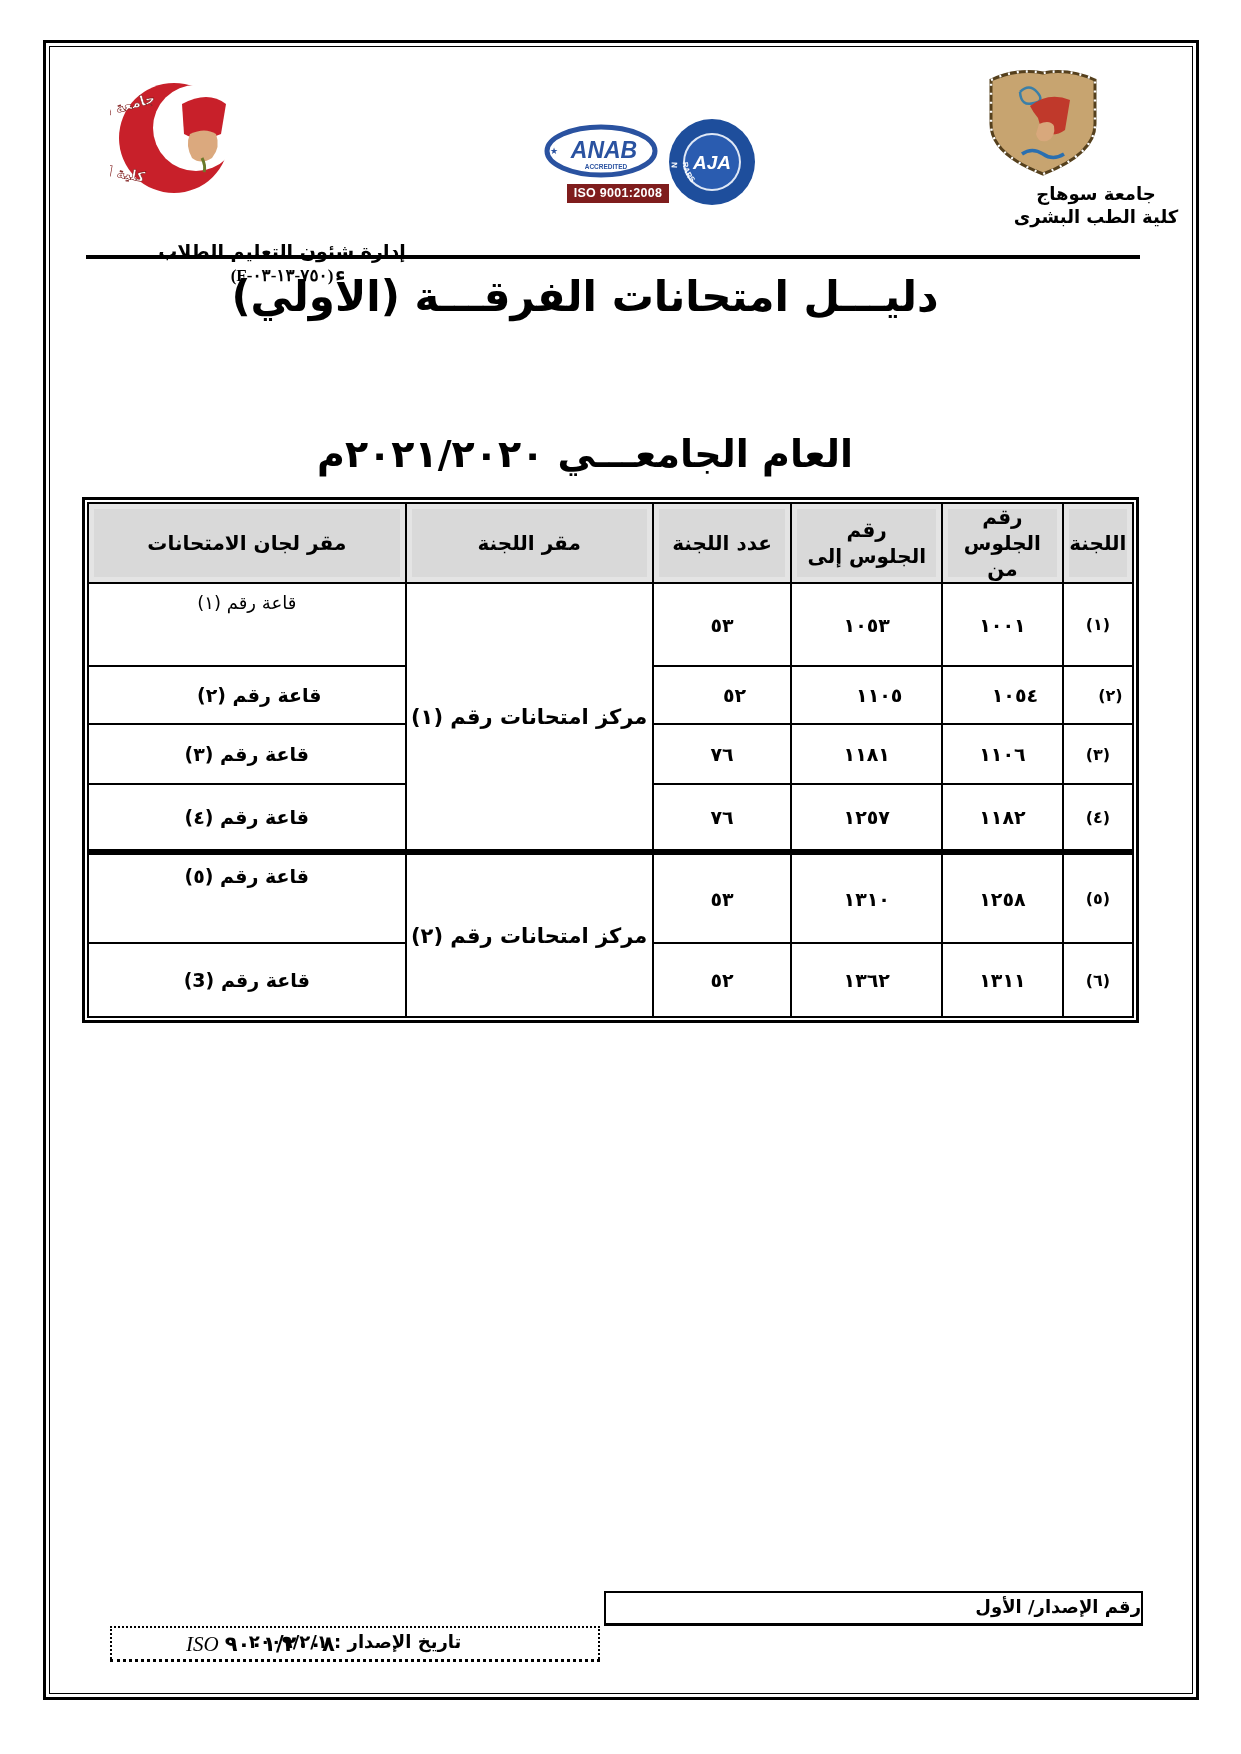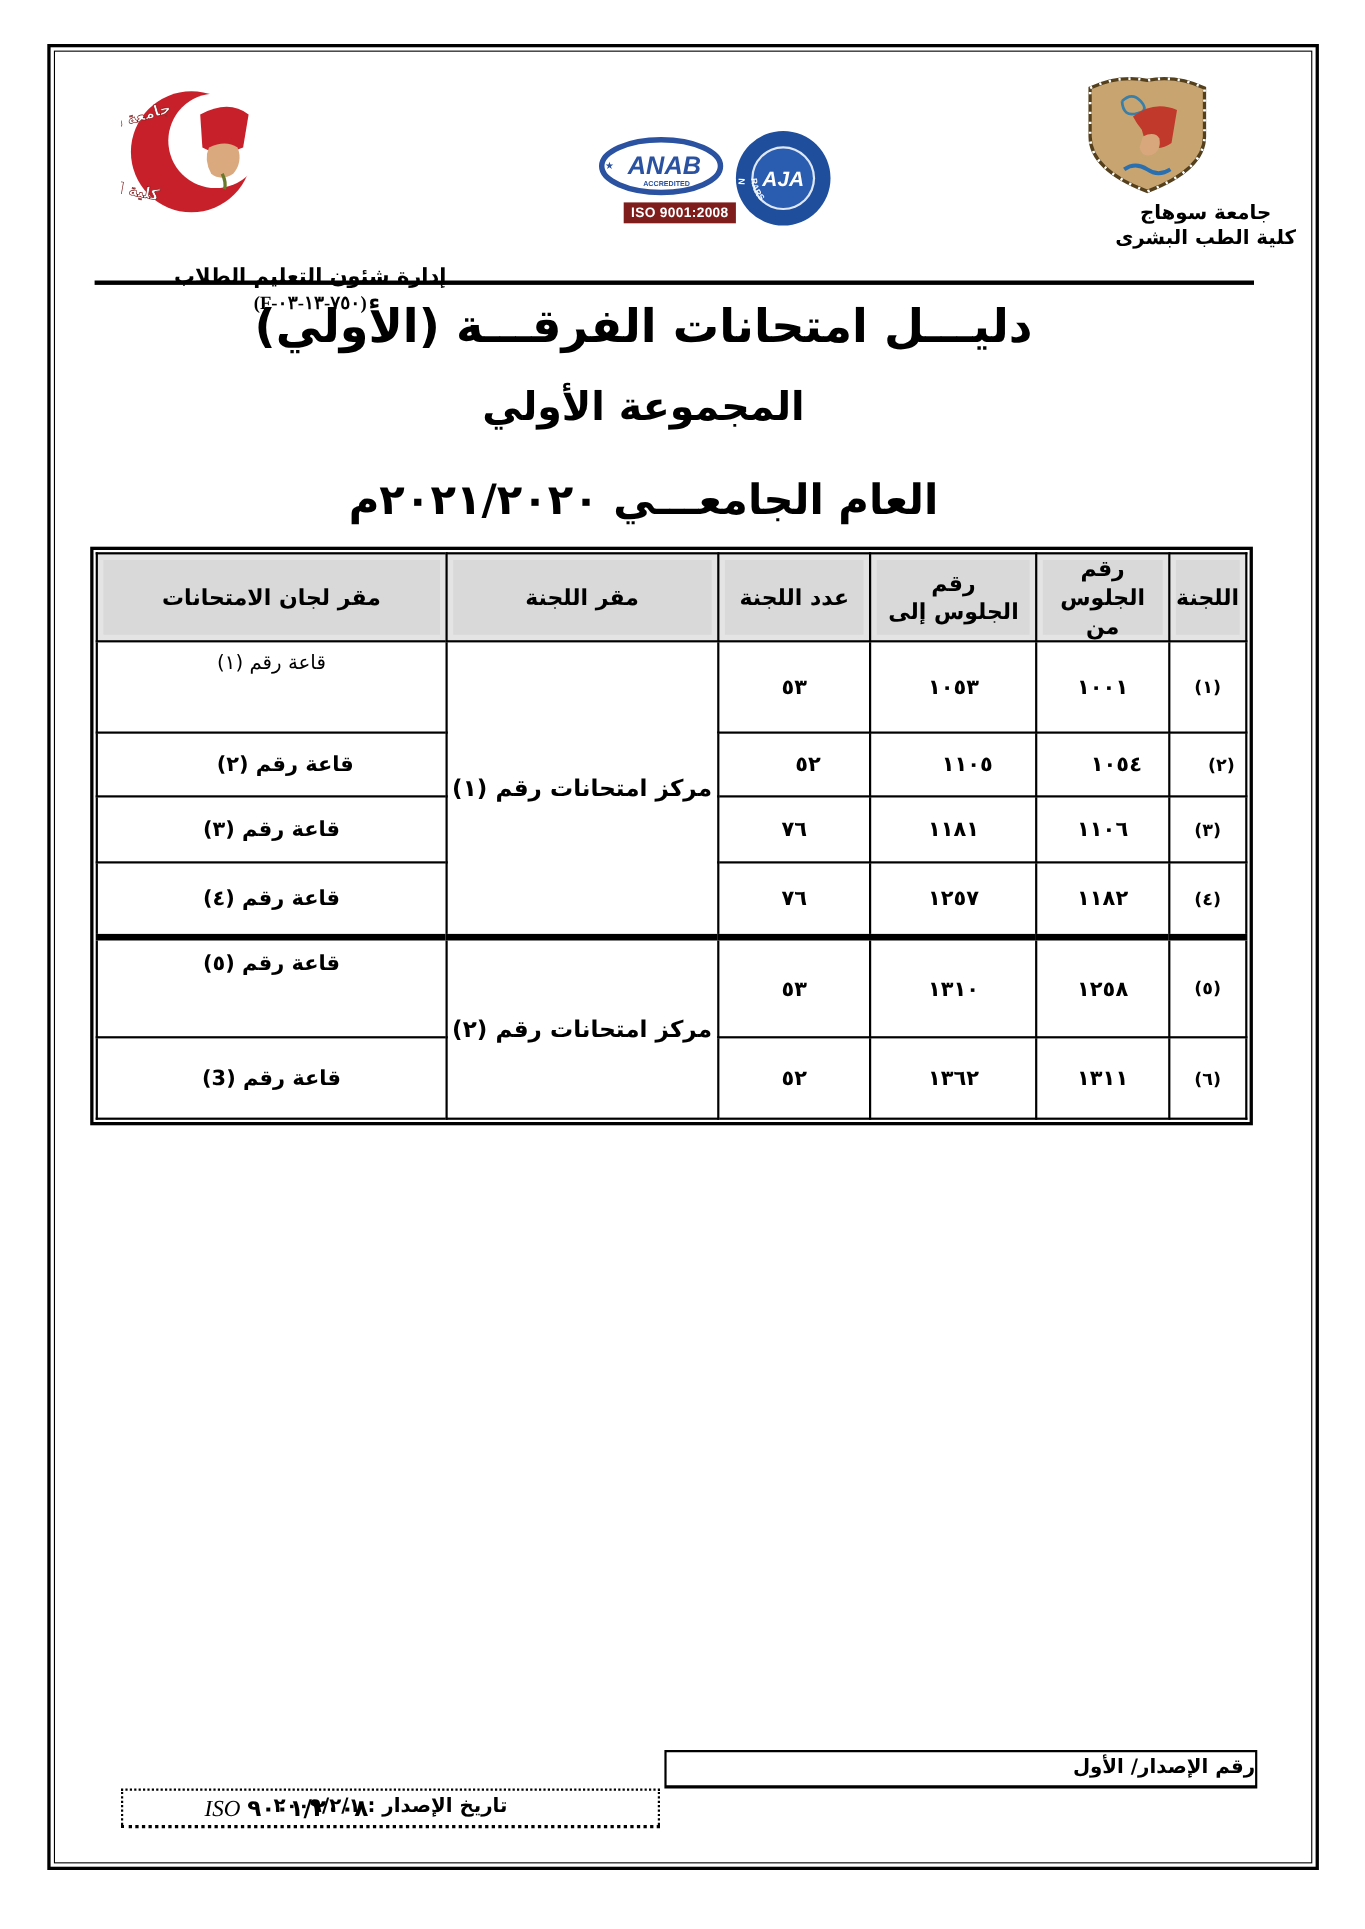--- a/index.html
+++ b/index.html
@@ -116,21 +116,20 @@
     <path d="M40 90 q10 -7 21 0 q10 7 21 0" fill="none" stroke="#2a6fb0" stroke-width="3.5"></path>
   </svg>
   <div class="univ-block">
     <div class="univ-line">جامعة سوهاج</div>
     <div class="univ-line">كلية الطب البشرى</div>
   </div>
 
   <div class="header-rule"></div>
 
   <div class="title title-1">دليـــل امتحانات الفرقـــة (الأولي)</div>
-  <div class="title title-2">المجموعة الأولي</div>
   <div class="title title-3">العام الجامعـــي ٢٠٢١/٢٠٢٠م</div>
 
   <div class="exam-table-wrap">
     <table class="exam">
       <colgroup>
         <col style="width:70px">
           <col style="width:120px">
           <col style="width:150px">
         <col style="width:138px">
           <col style="width:246px">

